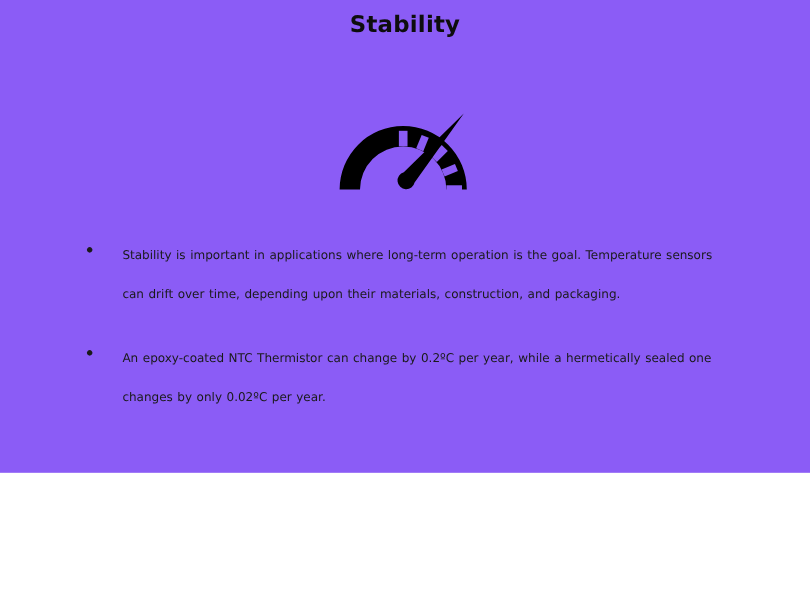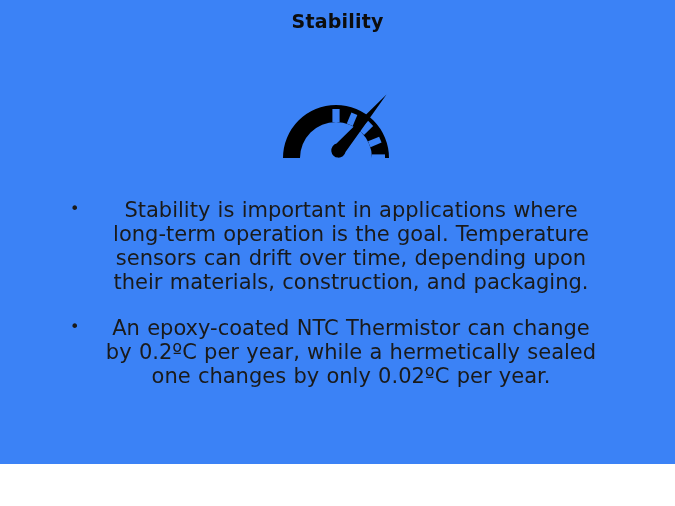--- a/index.html
+++ b/index.html
@@ -10,22 +10,22 @@
   body {
     width: 675px;
     height: 506px;
     overflow: hidden;
     font-family: "DejaVu Sans", sans-serif;
     color: #000000;
   }
   .slide {
     position: relative;
     width: 675px;
-    height: 464px;
-    background: #3b82f6;
+    height: 394px;
+    background: #8b5cf6;
   }
   .slide-title {
     position: absolute;
     top: 10px;
     left: 0;
     width: 675px;
     text-align: center;
     font-family: "DejaVu Sans", sans-serif;
     font-size: 19px;
     font-weight: bold;
@@ -66,24 +66,24 @@
     line-height: 22.5px;
     color: #1a1a1a;
     text-align: left;
     padding-left: 4px;
     box-sizing: border-box;
   }
   .bullet-text {
     flex: 1 1 auto;
     max-width: 498px;
     font-family: "DejaVu Sans", sans-serif;
-    font-size: 21px;
-    line-height: 24px;
+    font-size: 10px;
+    line-height: 32px;
     color: #1a1a1a;
-    text-align: center;
+    text-align: left;
     word-spacing: 0.6px;
   }
 </style>
 </head>
 <body>
 
 <div class="slide">
 
   <div class="slide-title">Stability</div>
 

